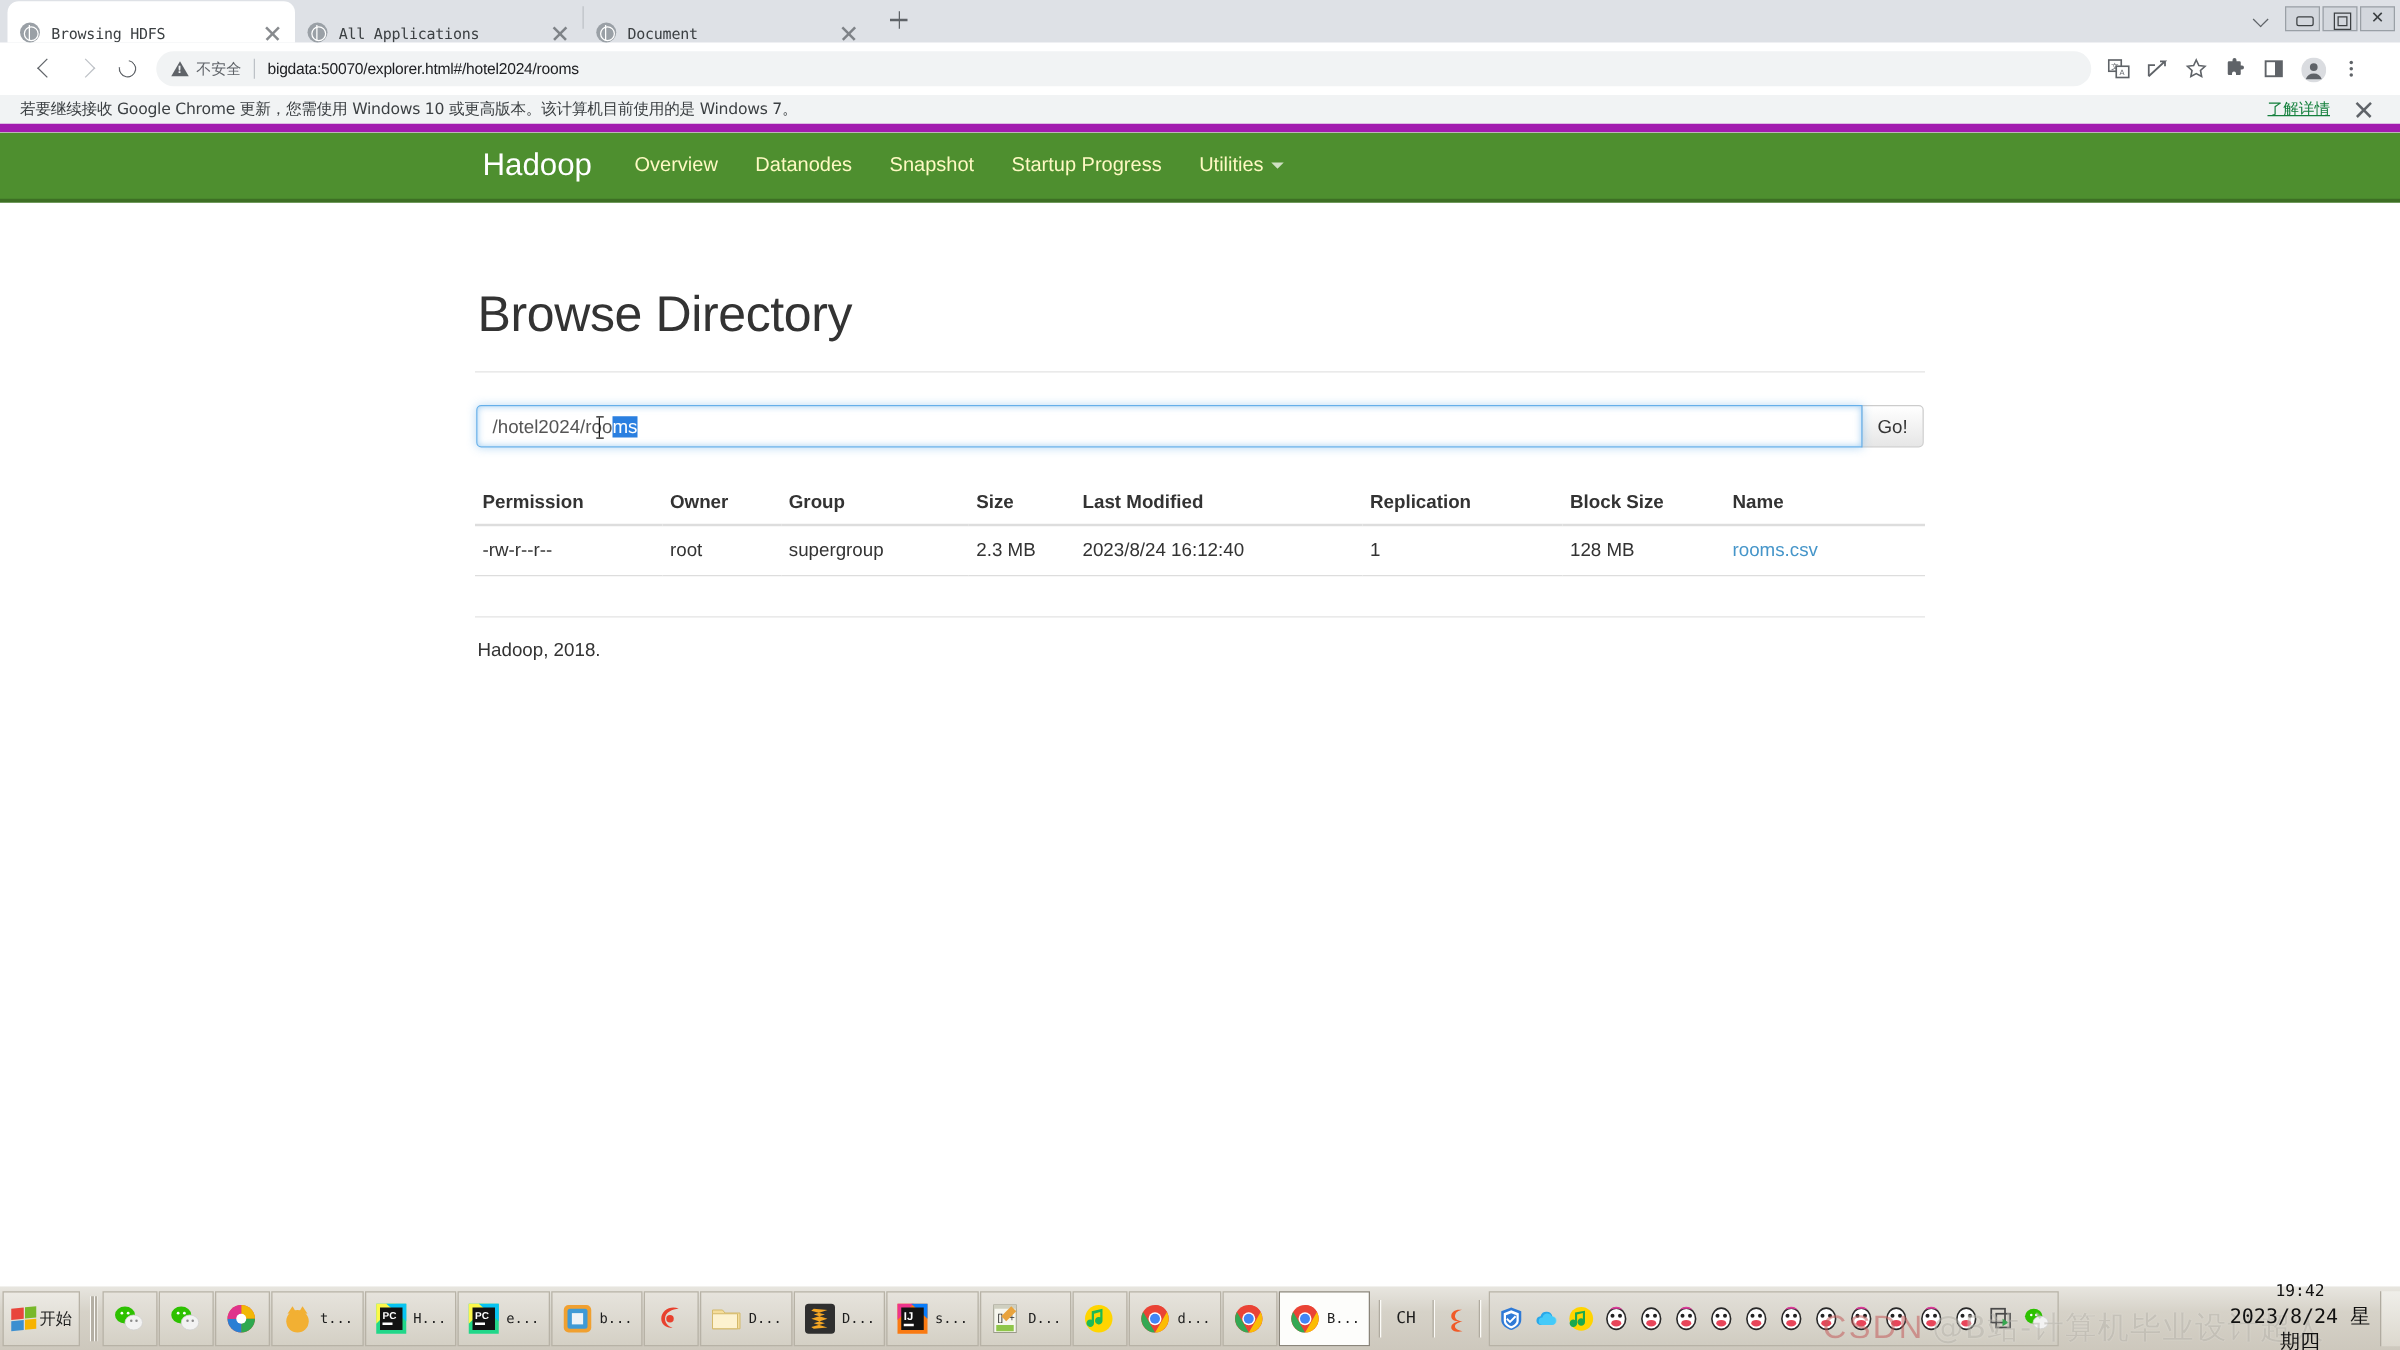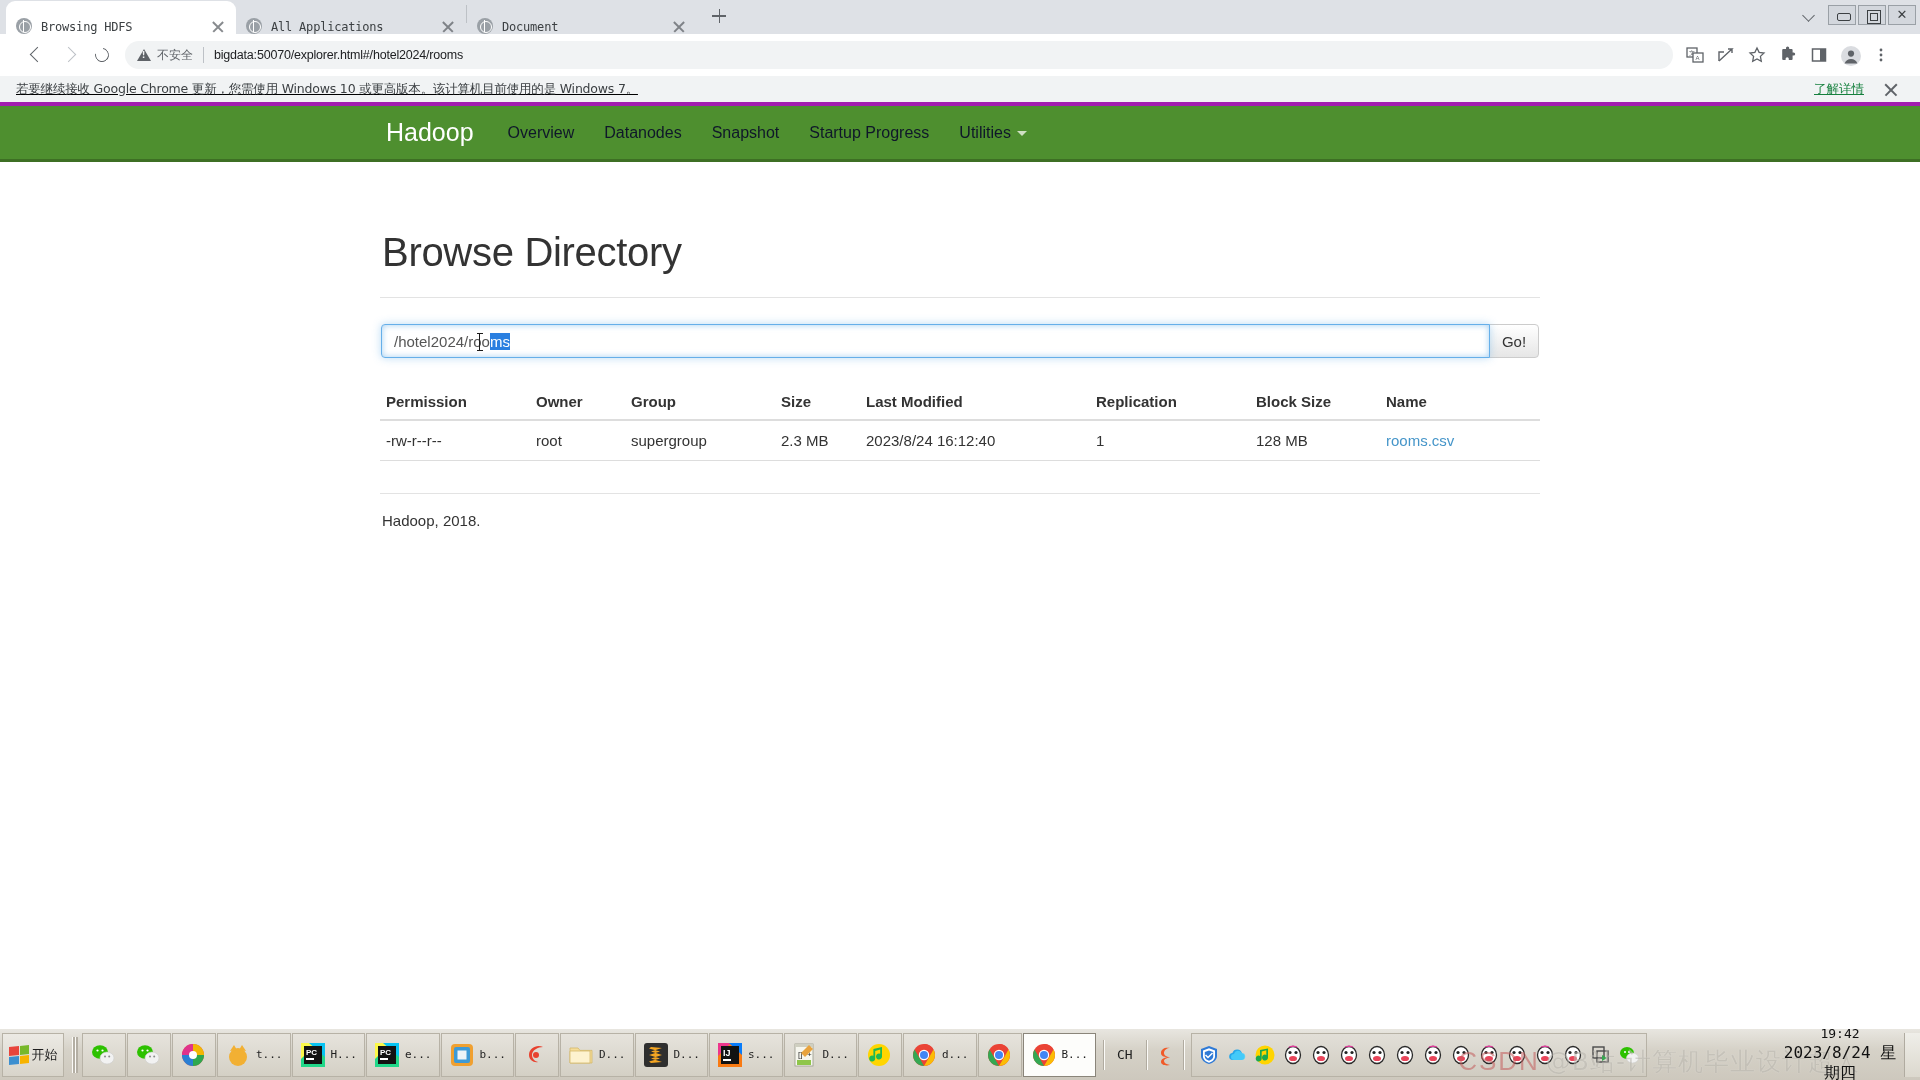--- a/index.html
+++ b/index.html
@@ -82,39 +82,39 @@
                      font-family:"DejaVu Sans", sans-serif; font-weight:bold; }
   .notsecure { font-family:"DejaVu Sans", sans-serif; font-size: 12px; color: #5f6368; white-space: nowrap; }
   .obsep { width: 1px; height: 16px; background: #bdc1c6; margin: 0 4px; }
   .urltext { font-family: Liberation Sans, sans-serif; font-size: 12.5px; color: #202124; white-space: nowrap;
              letter-spacing: -0.2px; }
   .tbicons { display: flex; align-items: center; gap: 3px; padding-right: 2px; }
   .tbi { width: 28px; height: 28px; position: relative; color: #5f6368; }
   .tbi svg { position: absolute; left: 5px; top: 5px; }
 
   
-  .infobar { height: 30px; background: #f1f3f4; border-bottom: 4px solid #a21caf;
-             display:flex; align-items:center; padding: 0 16px; text-decoration: underline; }
+  .infobar { height: 30px; background: #f1f3f4; border-bottom: 7px solid #a21caf;
+             display:flex; align-items:center; padding: 0 16px; }
   .infotext { font-family: "DejaVu Sans", sans-serif; font-size: 12.5px; color: #3c4043; letter-spacing: -0.2px;}
   .infospacer { flex: 1; }
   .infolink { font-family: "DejaVu Sans", sans-serif; font-size: 12.5px; color: #15803d;
               text-decoration: underline; cursor: pointer; }
   .infoclose { width: 26px; height: 26px; position: relative; margin-left: 14px; }
   .infoclose::before, .infoclose::after { content:""; position:absolute; left:5px; top:12.5px;
     width:16px; height:1.6px; background:#5f6368; }
   .infoclose::before { transform: rotate(45deg); }
   .infoclose::after  { transform: rotate(-45deg); }
 
   
   .page { flex: 1; background: #fff; overflow: hidden; }
   .navbar { height: 56px; background: #4e8f2f; display:flex; align-items:center;
             border-bottom: 3px solid #3d6f24; }
   .navinner { width: 1160px; margin: 0 auto; display:flex; align-items:center; padding-left: 6px; }
   .brand { font-size: 25px; color: #fff; margin-right: 34px; font-family:"Liberation Sans", sans-serif; }
-  .navlink { font-size: 16px; color: #0f172a; margin-right: 30px; white-space: nowrap; }
+  .navlink { font-size: 16px; color: #fef9c3; margin-right: 30px; white-space: nowrap; }
   .caret { display:inline-block; width:0; height:0; margin-left:6px; vertical-align: middle;
            border-left:5px solid transparent; border-right:5px solid transparent; border-top:5px solid #cfe0c3; }
 
   .container { width: 1160px; margin: 18px auto; padding-top: 50px; }
   h1.pagetitle { font-size: 40px; font-weight: normal; color: #333; letter-spacing: -0.3px; padding-left: 2px; }
   .hr { height: 1px; background: #e3e3e3; margin: 22px 0 26px 0; }
 
   .inputrow { display: flex; align-items: stretch; padding: 0 1px; }
   .pathinput {
     flex: 1; height: 34px; border: 1px solid #66afe9; border-radius: 4px 0 0 4px;

